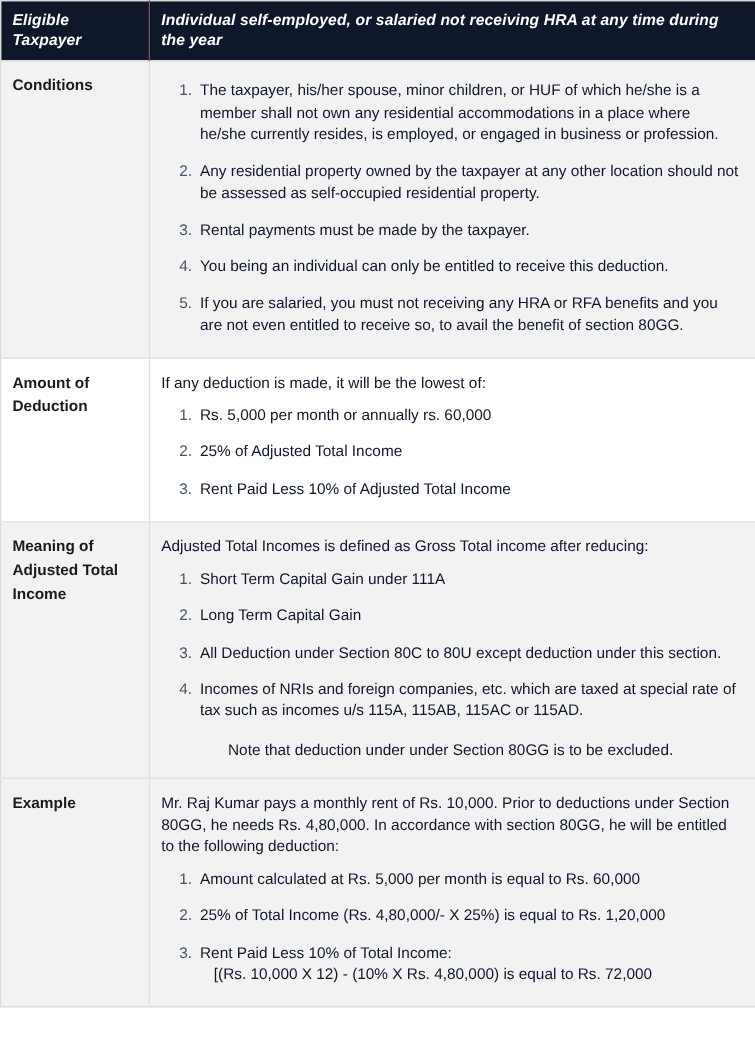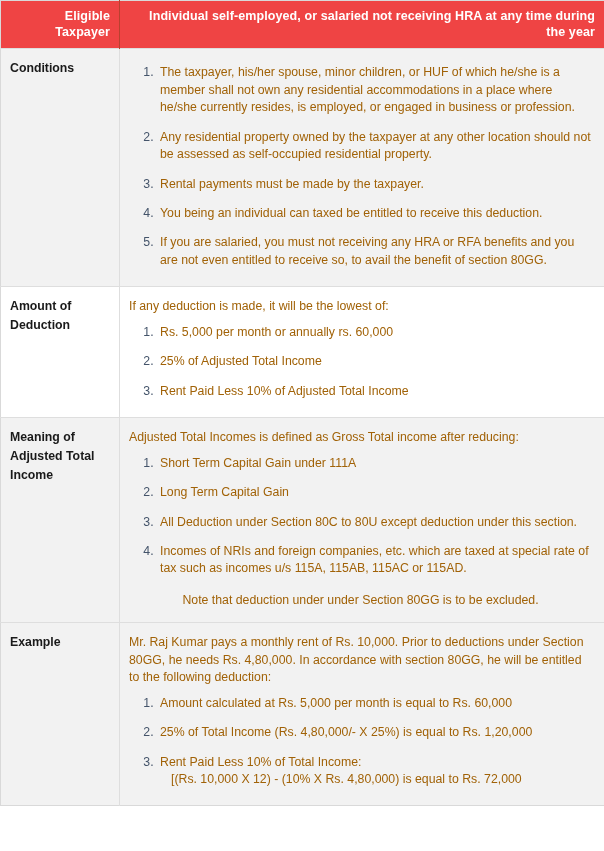--- a/index.html
+++ b/index.html
@@ -19,30 +19,31 @@
     border-collapse: collapse;
     table-layout: fixed;
     border: 1px solid #d9d9d9;
     box-sizing: border-box;
   }
   #info-table col.col-label { width: 119px; }
   #info-table col.col-value { width: 485px; }
 
   
   thead th {
-    background: #ef4444;
+    background: #0f172a;
     color: #ffffff;
     font-size: 12.5px;
     font-weight: bold;
-    text-align: right;
+    text-align: left;
     padding: 8px 9px 8px 9px;
     vertical-align: middle;
     line-height: 1.25;
     border: none;
     letter-spacing: 0.1px;
+    font-style: italic;
   }
   thead th.th-label {
     border-right: 1px solid #b8412f;
   }
 
   
   tbody td {
     vertical-align: top;
     font-size: 12.3px;
     line-height: 1.42;
@@ -50,21 +51,21 @@
     box-sizing: border-box;
   }
   tbody td.cell-label {
     color: #1a1a1a;
     font-weight: bold;
     padding: 10px 8px 10px 9px;
     border-right: 1px solid #dedede;
     line-height: 1.55;
   }
   tbody td.cell-value {
-    color: #a16207;
+    color: #0f172a;
     padding: 9px 12px 11px 9px;
   }
   tbody tr.row-shade td { background: #F2F2F2; }
   tbody tr.row-plain td { background: #FFFFFF; }
   ol.numlist {
     margin: 0;
     padding: 0 0 0 28px;
     list-style-position: outside;
   }
   ol.numlist > li {
@@ -106,21 +107,21 @@
 
   <tbody>
 
     <tr class="row-shade">
       <td class="cell-label">Conditions</td>
       <td class="cell-value">
         <ol class="numlist">
           <li>The taxpayer, his/her spouse, minor children, or HUF of which he/she is a member shall not own any residential accommodations in a place where he/she currently resides, is employed, or engaged in business or profession.</li>
           <li>Any residential property owned by the taxpayer at any other location should not be assessed as self-occupied residential property.</li>
           <li>Rental payments must be made by the taxpayer.</li>
-          <li>You being an individual can taxed be entitled to receive this deduction.</li>
+          <li>You being an individual can only be entitled to receive this deduction.</li>
           <li>If you are salaried, you must not receiving any HRA or RFA benefits and you are not even entitled to receive so, to avail the benefit of section 80GG.</li>
         </ol>
       </td>
     </tr>
 
     <tr class="row-plain">
       <td class="cell-label">Amount of Deduction</td>
       <td class="cell-value">
         <p class="lead-para">If any deduction is made, it will be the lowest of:</p>
         <ol class="numlist">

